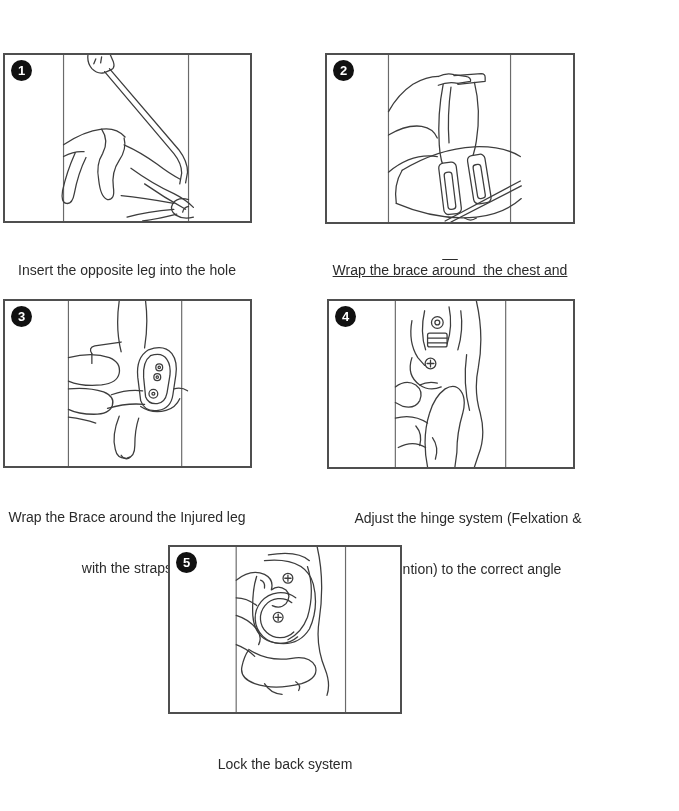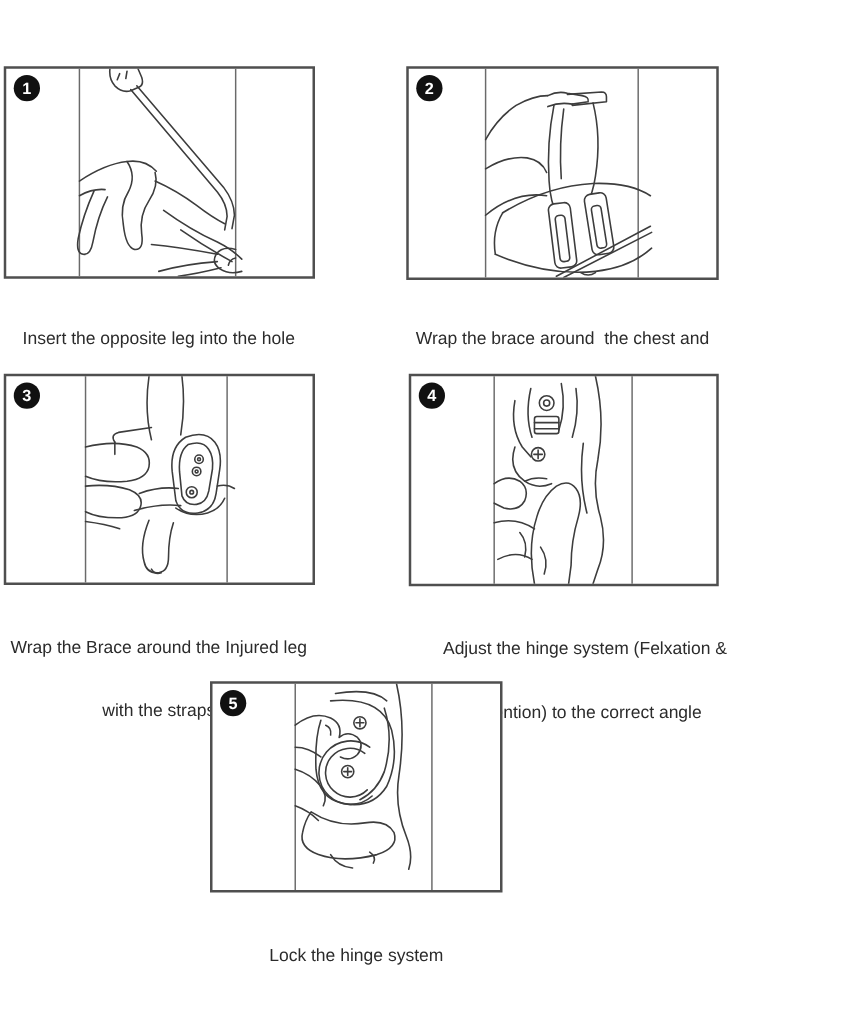--- a/index.html
+++ b/index.html
@@ -32,21 +32,21 @@
     white-space:pre-wrap;
   }
   
   .p1{left:3px;  top:53px;  width:249px;height:170px;}
   .p2{left:325px;top:53px;  width:250px;height:171px;}
   .p3{left:3px;  top:299px; width:249px;height:169px;}
   .p4{left:327px;top:299px; width:248px;height:170px;}
   .p5{left:168px;top:545px; width:234px;height:169px;}
   
   .c1{left:-3px; top:228px;}
-  .c2{left:320px;top:228px;}
+  .c2{left:320px;top:228px;text-decoration:underline;}
   .c3{left:-3px; top:475px;}
   .c4{left:338px;top:476px;}
   .c5{left:155px;top:722px;}
   
   .art path, .art line, .art circle, .art rect, .art ellipse{
     fill:none;stroke:#3d3d3d;stroke-width:1.3;
     stroke-linecap:round;stroke-linejoin:round;
   }
   .art .divider{stroke:#6a6a6a;stroke-width:1.2;}
   .art .whitefill{fill:#ffffff;}
@@ -233,16 +233,16 @@
       <path d="M67,70 Q80,74 88,84 Q94,92 90,100"></path>
       <path d="M67,100 Q78,104 86,112"></path>
 
       <path d="M80,105 Q100,118 124,114 Q142,111 148,122 Q152,134 134,140 Q106,147 86,140 Q70,134 73,122 Q75,112 80,105"></path>
       <path d="M96,140 Q102,150 114,151"></path>
       <path d="M128,138 Q134,142 131,147"></path>
     </svg>
     <div class="badge">5</div>
   </div>
   <div class="caption c5">
-    <div class="cap-line">Lock the hinge system</div>
+    <div class="cap-line">Lock the back system</div>
   </div>
 
 </div>
 
 </body></html>

